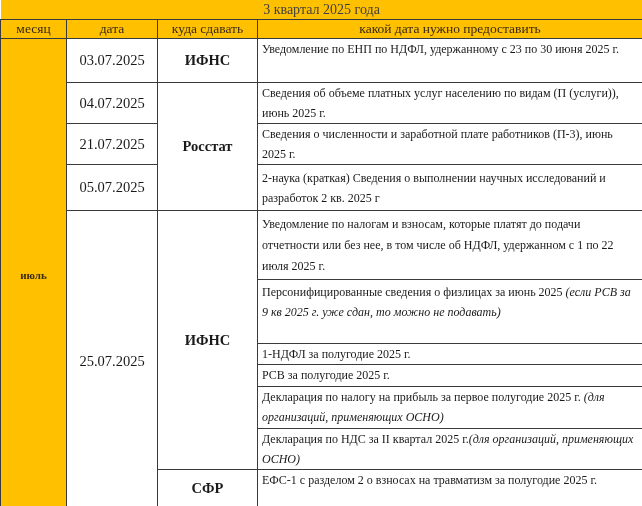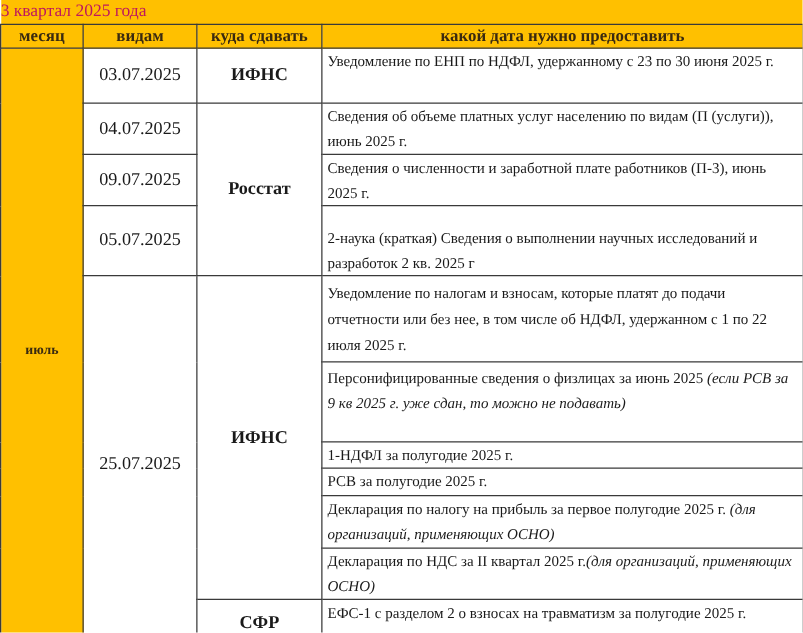--- a/index.html
+++ b/index.html
@@ -1,20 +1,20 @@
 <!DOCTYPE html>
 <html><head>
   <meta charset="utf-8">
   <style>
     html, body { margin: 0; padding: 0; background: #ffffff; }
     body { width: 642px; height: 506px; overflow: hidden; font-family: "Liberation Serif", "DejaVu Serif", serif; color: #1a1a1a; }
     table { border-collapse: collapse; table-layout: fixed; width: 642px; }
     td, th { border: 1px solid #3a3a3a; padding: 0; font-weight: normal; }
-    .title { background: #ffc000; height: 19px; font-size: 14px; color: #be185d; border-top: none; border-left: none; border-right: none; line-height: 19px; }
-    .hdr th { background: #ffc000; height: 18px; font-size: 13.5px; color: #3a2a10; text-align: center; line-height: 18px; font-weight: bold; }
+    .title { background: #ffc000; height: 19px; text-align: center; font-size: 14px; color: #404040; border-top: none; border-left: none; border-right: none; line-height: 19px; }
+    .hdr th { background: #ffc000; height: 18px; font-size: 13.5px; color: #3a2a10; text-align: center; line-height: 18px; }
     .month { background: #ffc000; text-align: center; font-size: 11px; font-weight: bold; color: #3a2a10; }
     .date { text-align: center; font-size: 14.5px; margin-top: 44px; }
     .where { text-align: center; font-size: 14.5px; font-weight: bold; }
     .rep { font-size: 12px; line-height: 20px; padding: 0 4px; vertical-align: top; }
     .rep .note { font-style: italic; }
   </style>
 </head>
 <body>
 
 <table>
@@ -23,46 +23,46 @@
     <col style="width:91px">
     <col style="width:100px">
     <col style="width:385px">
   </colgroup>
   <tbody>
       <tr>
     <td colspan="4" class="title">3 квартал 2025 года</td>
   </tr>
   <tr class="hdr">
     <th>месяц</th>
-    <th>видам</th>
+    <th>дата</th>
     <th>куда сдавать</th>
     <th>какой дата нужно предоставить</th>
   </tr>
 
   <tr style="height:44px">
     <td rowspan="11" class="month">июль</td>
     <td class="date">03.07.2025</td>
     <td class="where">ИФНС</td>
     <td class="rep"><span>Уведомление по ЕНП по НДФЛ, удержанному с 23 по 30 июня 2025 г.</span></td>
   </tr>
 
   <tr style="height:39px">
     <td class="date">04.07.2025</td>
     <td rowspan="3" class="where">Росстат</td>
     <td class="rep"><span>Сведения об объеме платных услуг населению по видам (П (услуги)), июнь 2025 г.</span></td>
   </tr>
 
   <tr style="height:40px">
-    <td class="date">09.07.2025</td>
+    <td class="date">21.07.2025</td>
     <td class="rep"><span>Сведения о численности и заработной плате работников (П-3), июнь 2025 г.</span></td>
   </tr>
 
   <tr style="height:46px">
     <td class="date">05.07.2025</td>
-    <td class="rep" style="padding-top:15px"><span>2-наука (краткая) Сведения о выполнении научных исследований и разработок 2 кв. 2025 г</span></td>
+    <td class="rep" style="padding-top:3px"><span>2-наука (краткая) Сведения о выполнении научных исследований и разработок 2 кв. 2025 г</span></td>
   </tr>
 
   <tr style="height:69px">
     <td rowspan="7" class="date">25.07.2025</td>
     <td rowspan="6" class="where" style="padding-top:0">ИФНС</td>
     <td class="rep" style="padding-top:3px; line-height:21px"><span>Уведомление по налогам и взносам, которые платят до подачи отчетности или без нее, в том числе об НДФЛ, удержанном с 1 по 22 июля 2025 г.</span></td>
   </tr>
 
   <tr style="height:64px">
     <td class="rep" style="padding-top:2px"><span>Персонифицированные сведения о физлицах за июнь 2025 </span><span class="note">(если РСВ за 9 кв 2025 г. уже сдан, то можно не подавать)</span></td>

